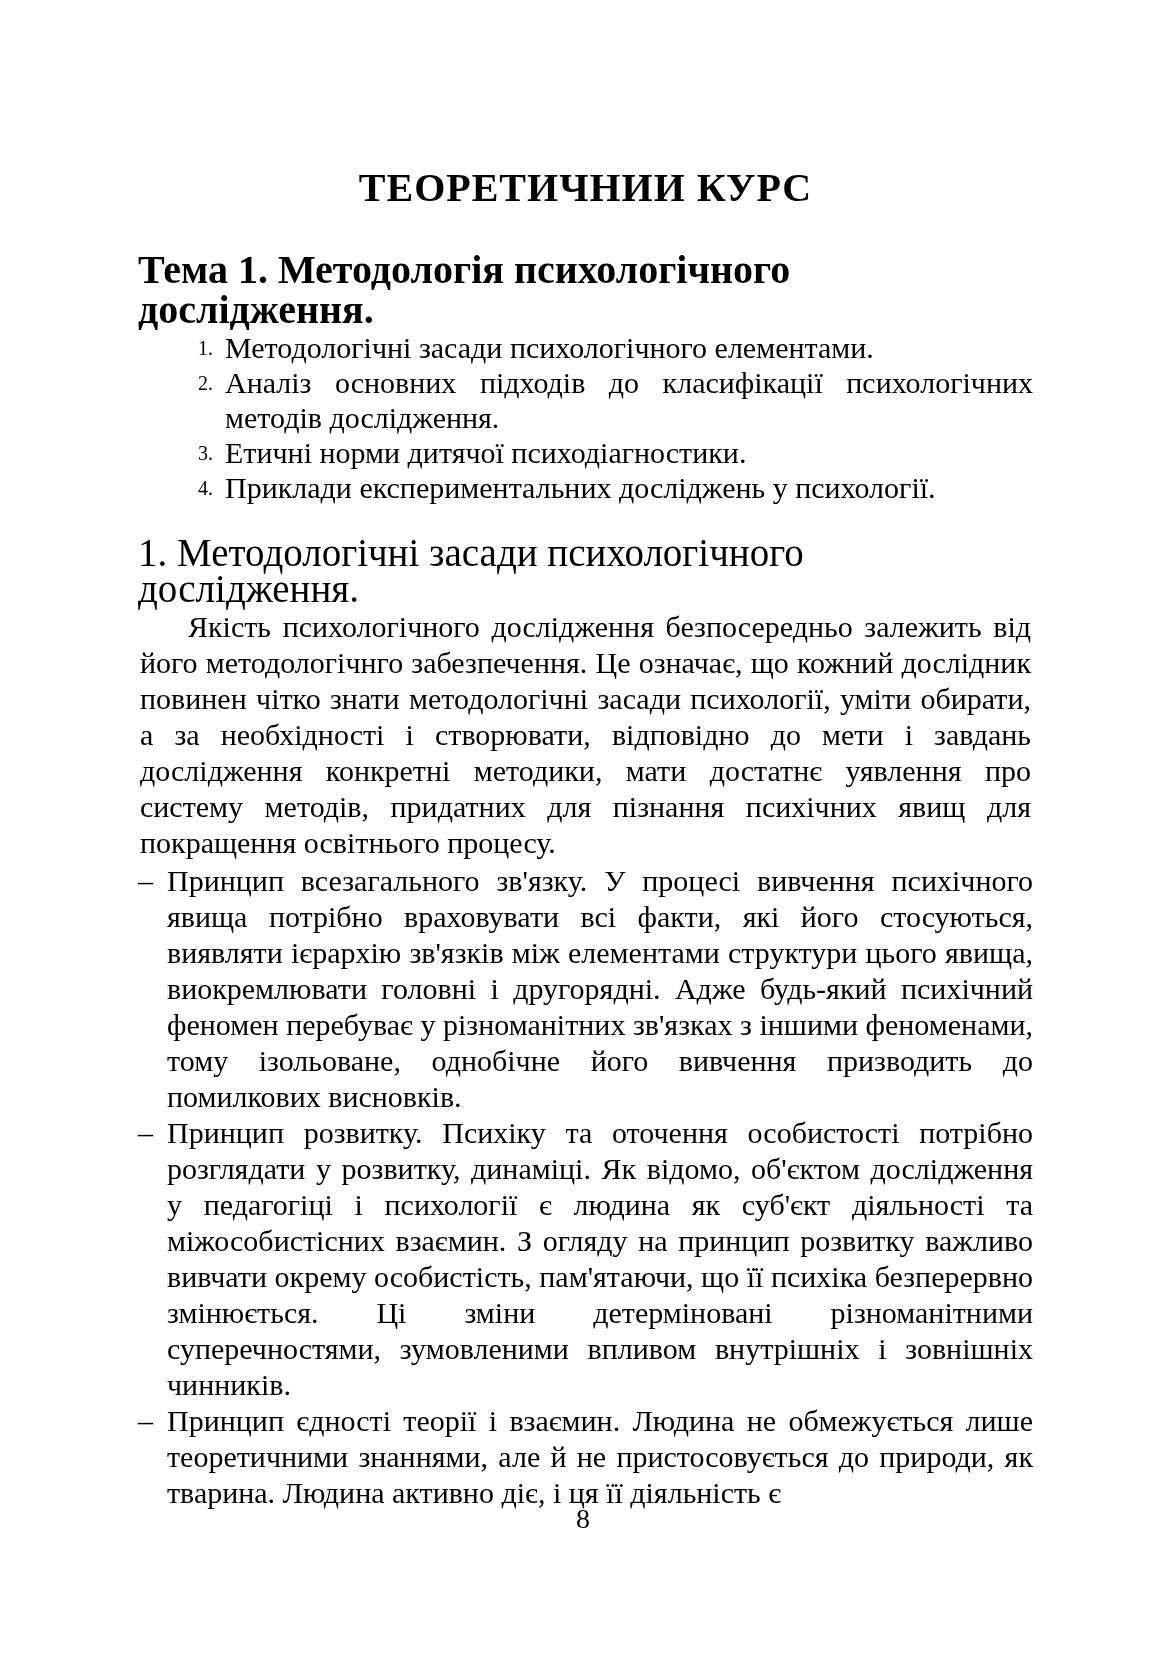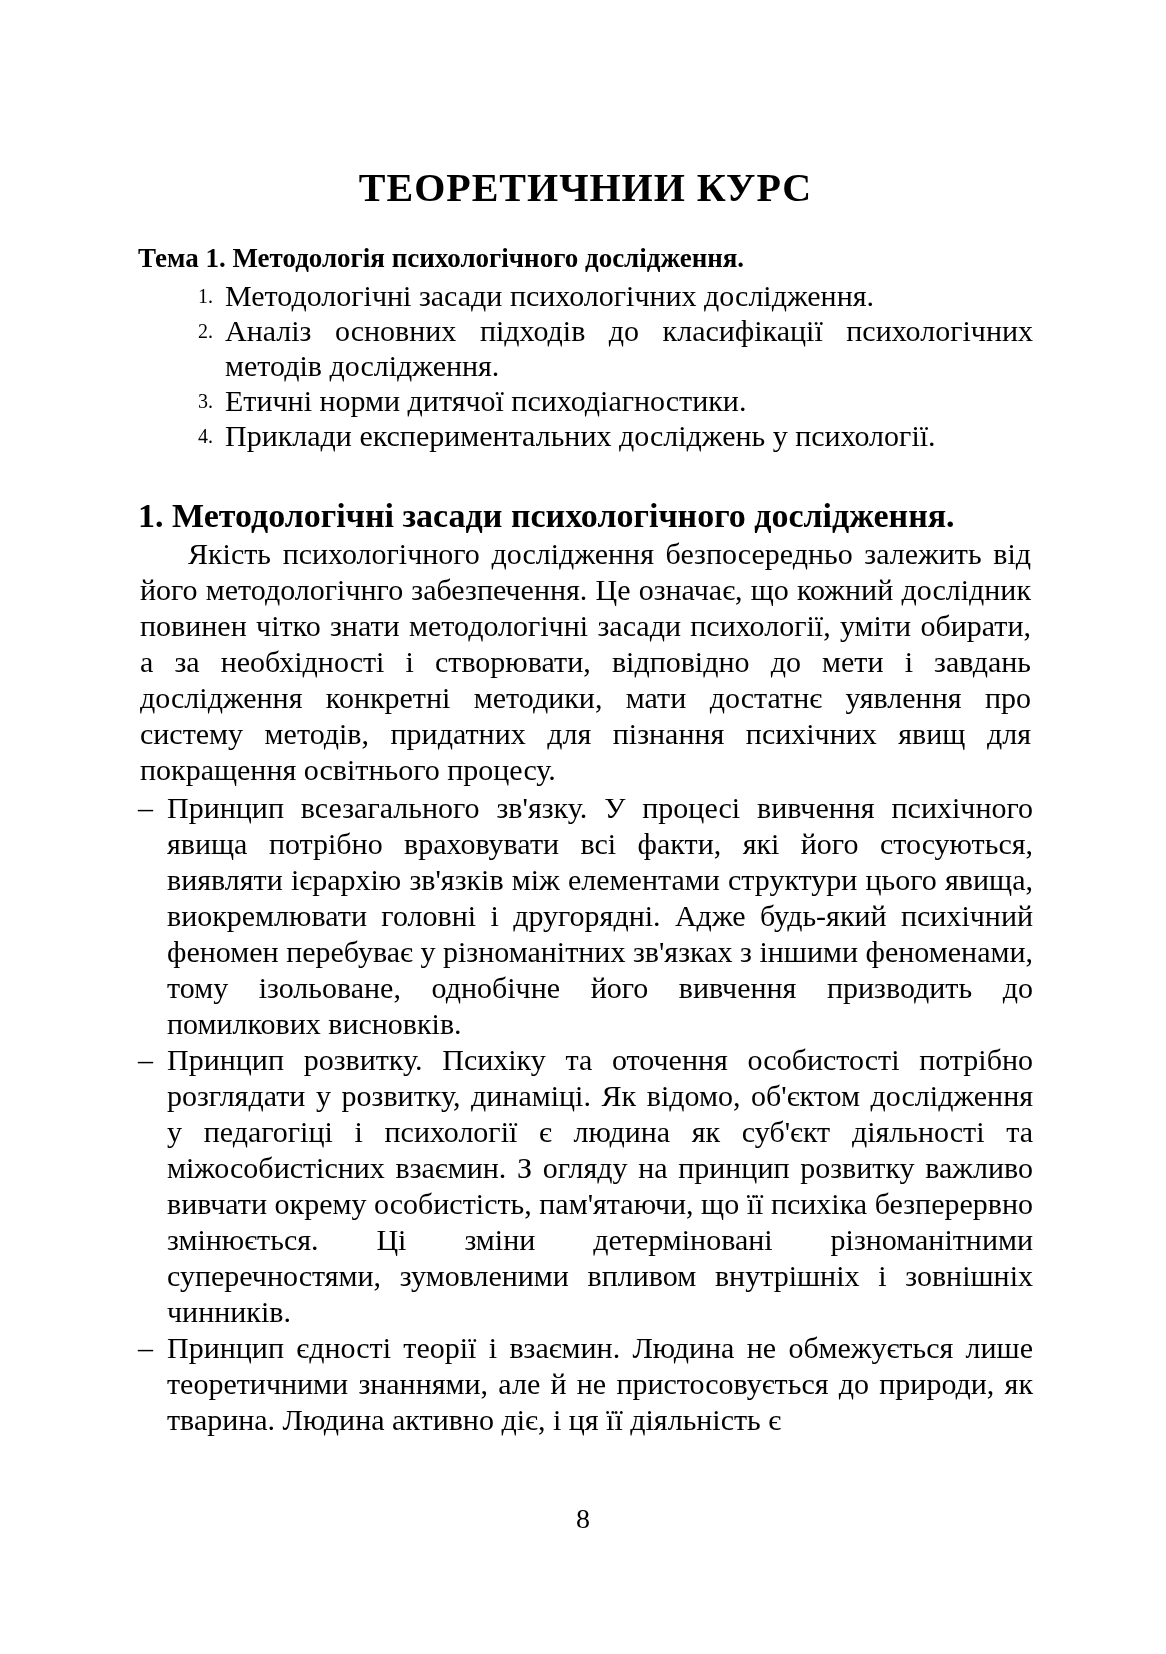--- a/index.html
+++ b/index.html
@@ -24,22 +24,22 @@
   .doc-title {
     margin-top: 166px;
     font-size: 40px;
     line-height: 44px;
     font-weight: bold;
     text-align: center;
     letter-spacing: 1px;
     white-space: nowrap;
   }
   .topic-heading {
-    margin-top: 28px;
-    font-size: 27px;
+    margin-top: 40px;
+    font-size: 40px;
     line-height: 40px;
     font-weight: bold;
   }
   .topic-list {
     margin: 0;
     padding: 0;
   }
   .topic-item {
     position: relative;
     padding-left: 87px;
@@ -47,24 +47,24 @@
     text-align: justify;
   }
   .topic-num {
     position: absolute;
     left: 60px;
     top: 8px;
     font-size: 20px;
     line-height: 20px;
   }
   .section-heading {
-    margin-top: 45px;
-    font-size: 34px;
+    margin-top: 30px;
+    font-size: 39px;
     line-height: 36px;
-    font-weight: bold;
+    font-weight: normal;
   }
   .para {
     margin: 2px;
     text-align: justify;
     text-indent: 48px;
   }
   .principle {
     position: relative;
     margin: 0;
     padding-left: 29px;
@@ -93,21 +93,21 @@
 
 <div class="page">
 
   <div class="doc-title">ТЕОРЕТИЧНИИ КУРС</div>
 
   <div class="topic-heading">Тема 1. Методологія психологічного дослідження.</div>
 
   <div class="topic-list">
     <div class="topic-item">
       <span class="topic-num">1.</span>
-      <span class="topic-text">Методологічні засади психологічних дослідження.</span>
+      <span class="topic-text">Методологічні засади психологічного елементами.</span>
     </div>
     <div class="topic-item">
       <span class="topic-num">2.</span>
       <span class="topic-text">Аналіз основних підходів до класифікації психологічних методів дослідження.</span>
     </div>
     <div class="topic-item">
       <span class="topic-num">3.</span>
       <span class="topic-text">Етичні норми дитячої психодіагностики.</span>
     </div>
     <div class="topic-item">

